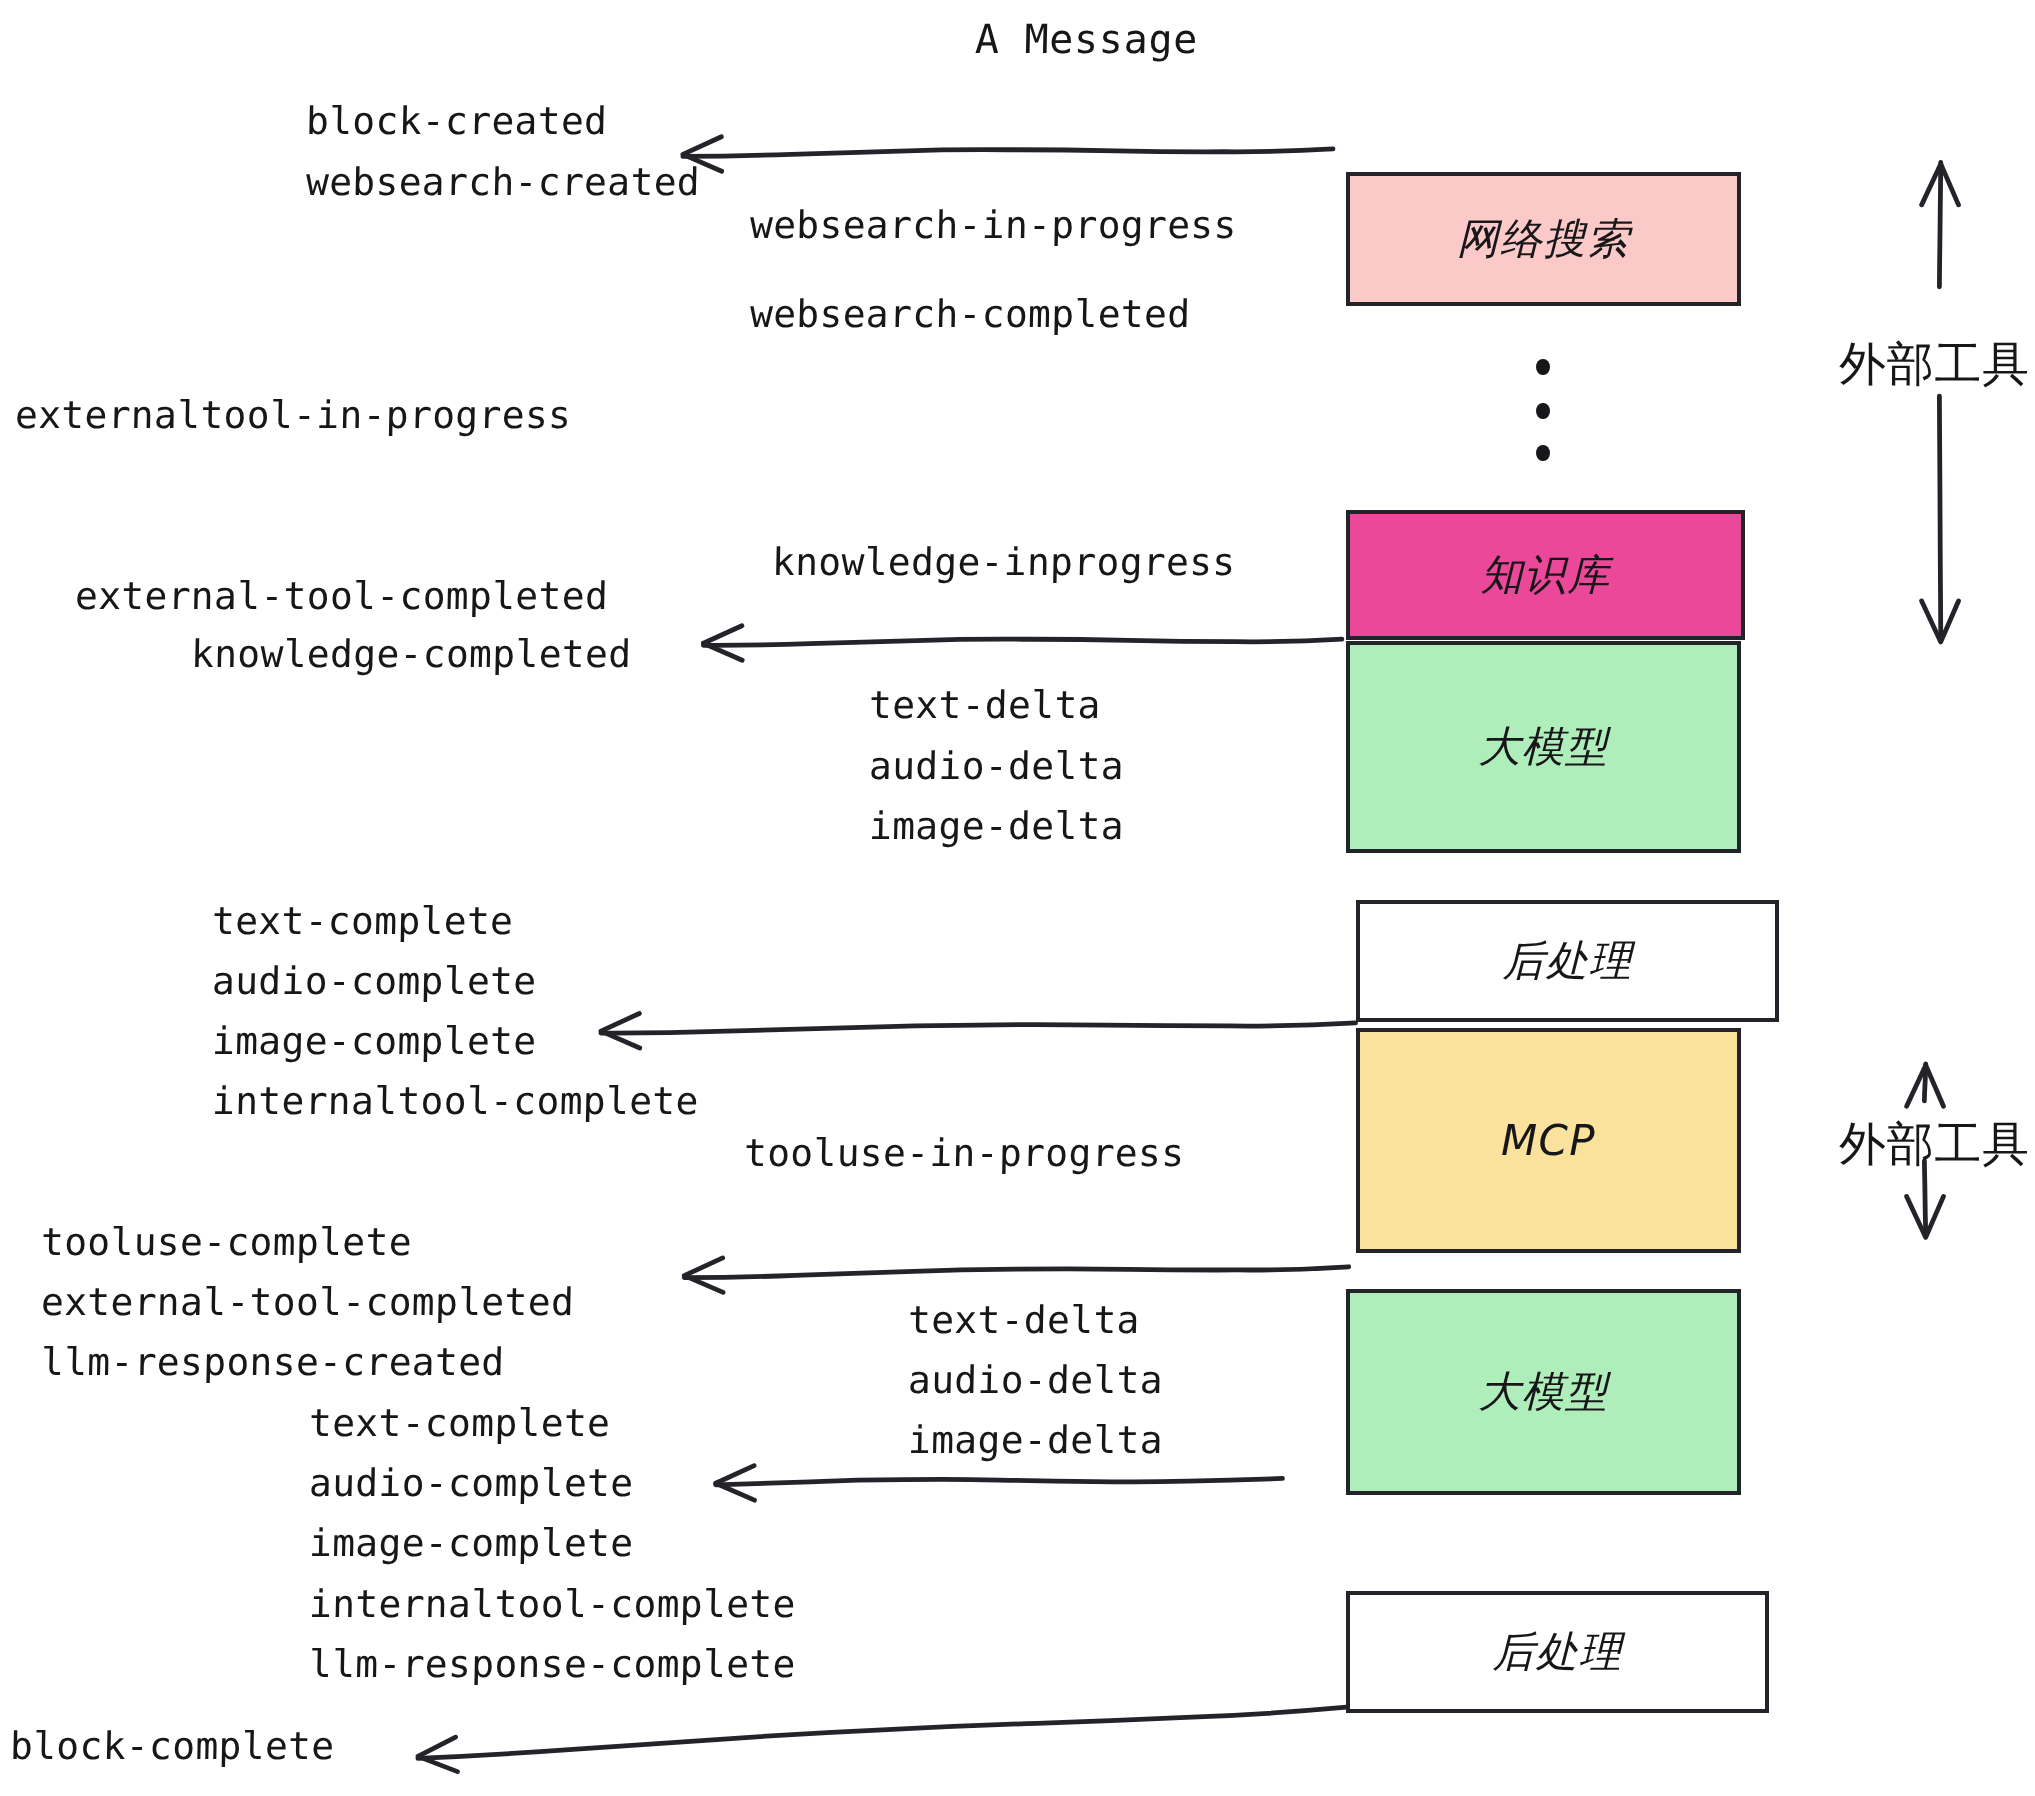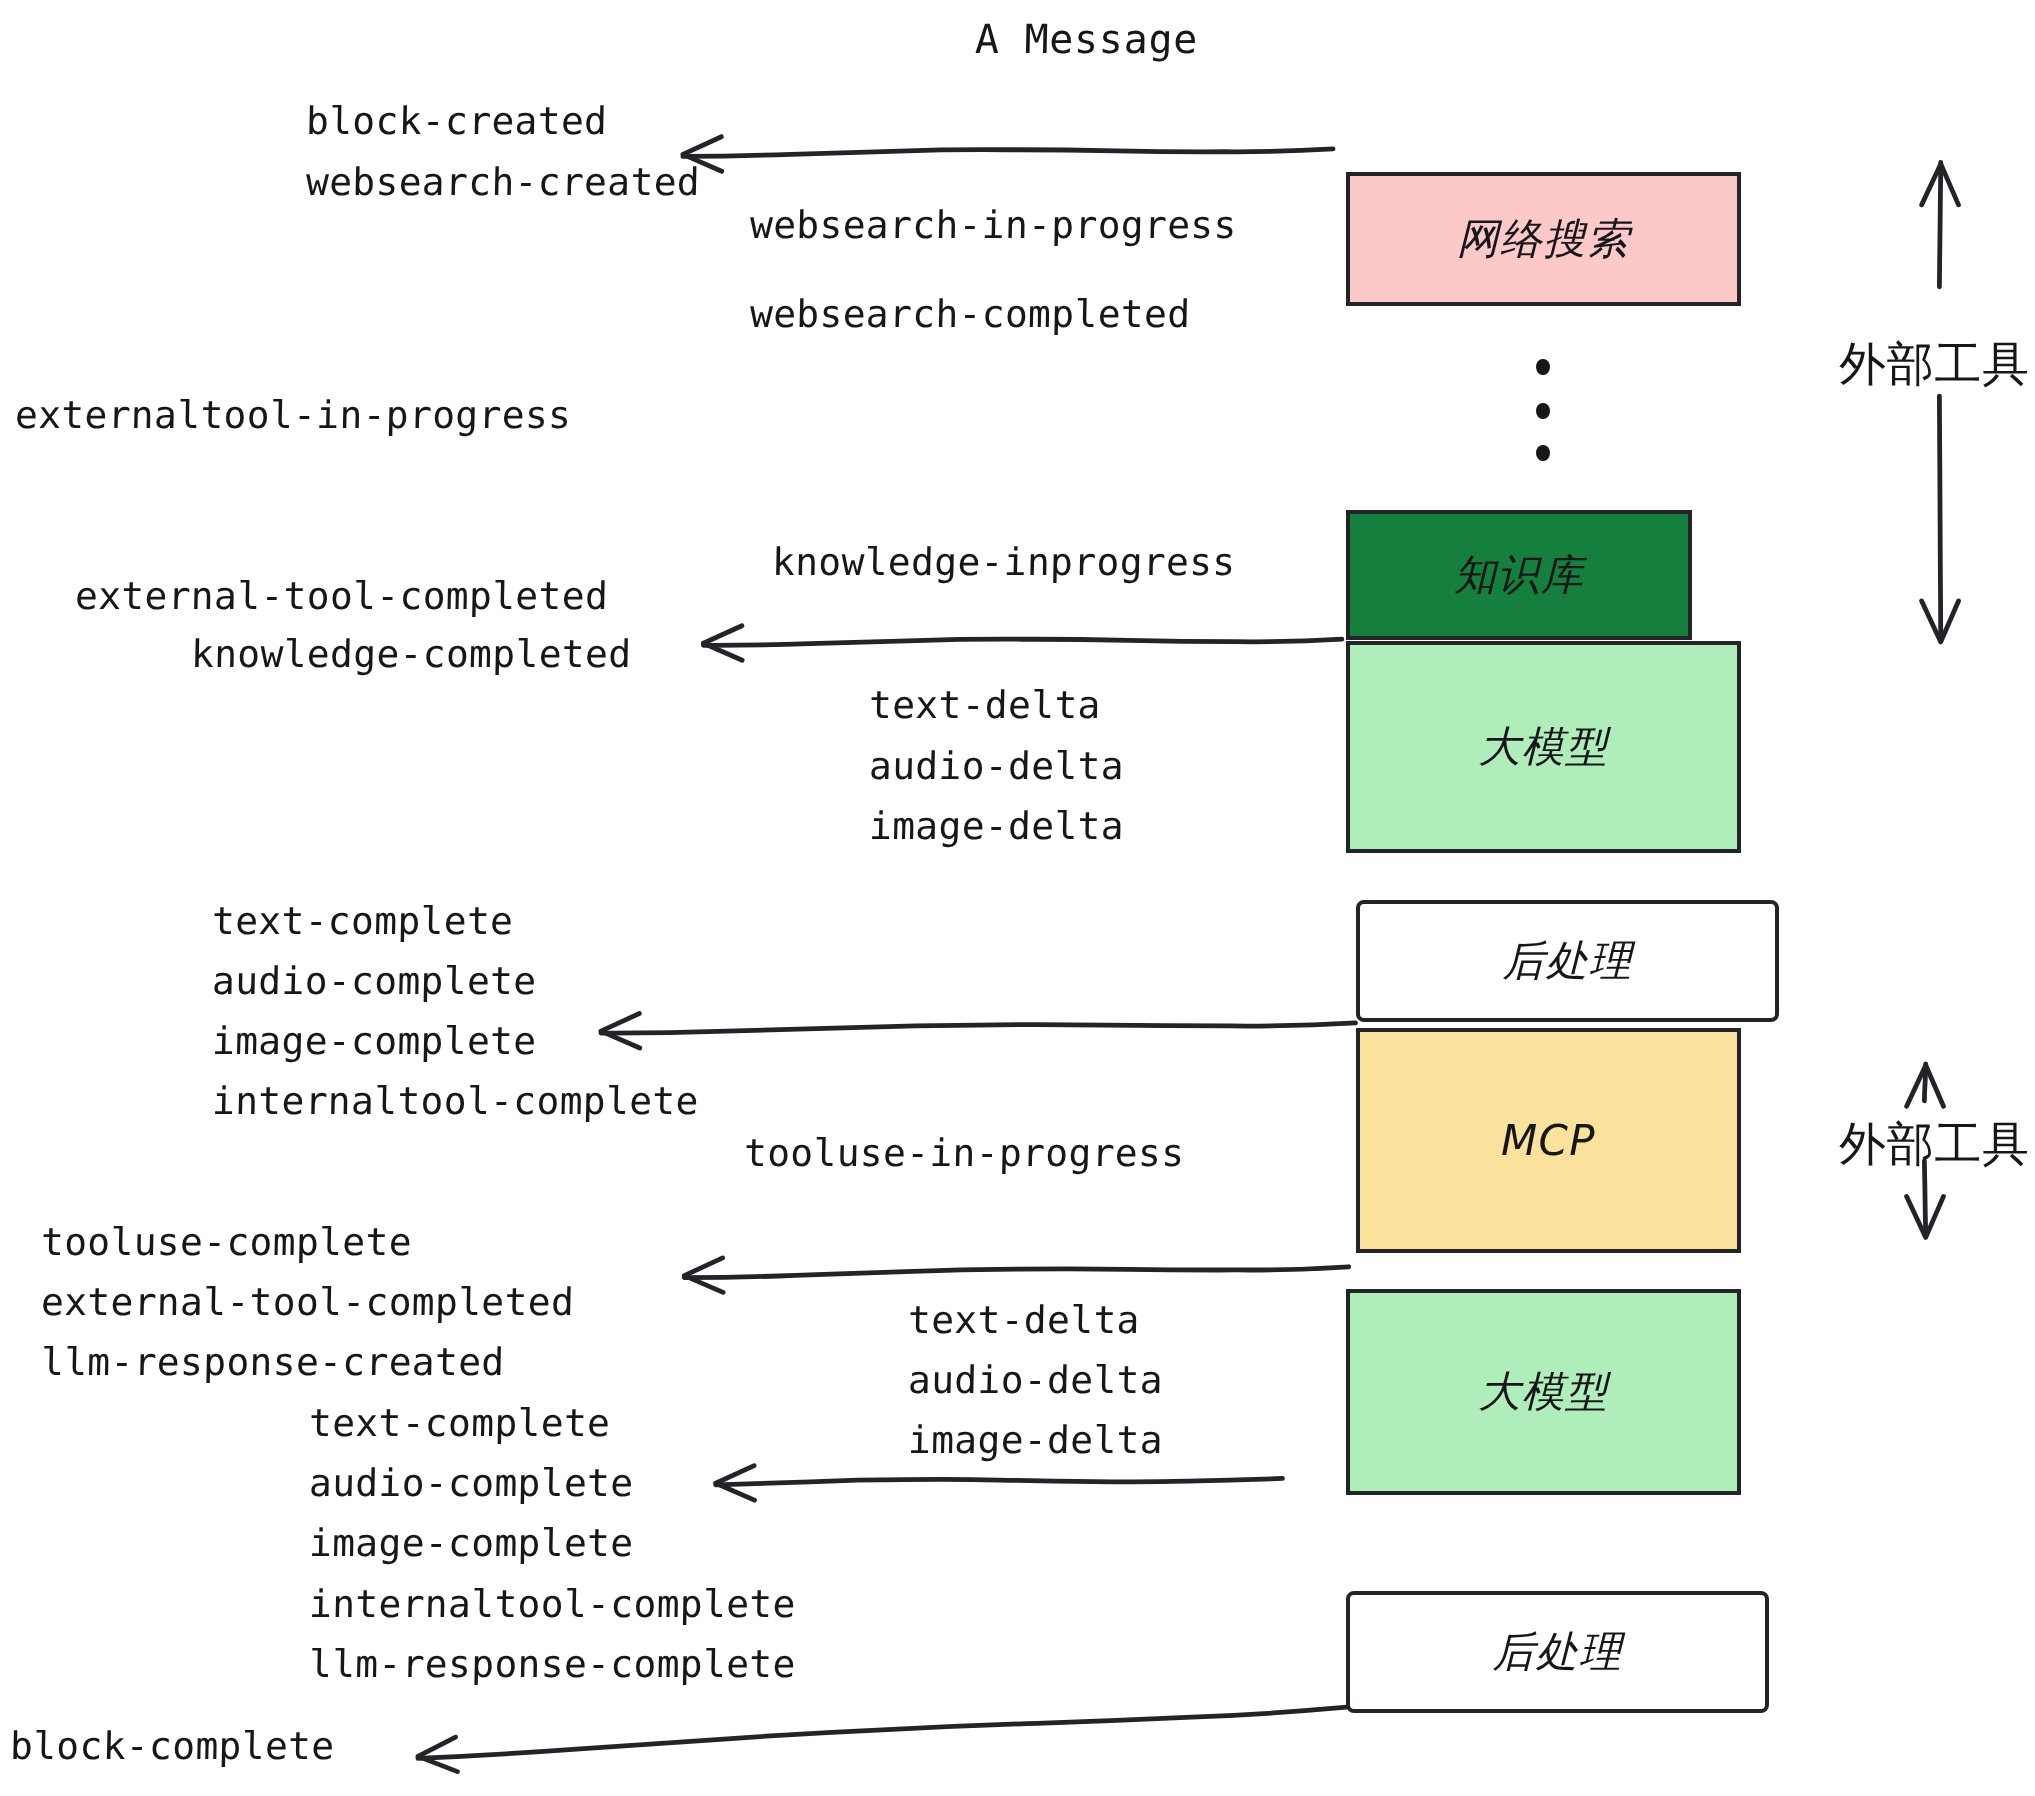--- a/index.html
+++ b/index.html
@@ -63,21 +63,21 @@
     background: #ffffff;
     font-style: italic;
   }
   .box .box-label {
     font-family: "DejaVu Sans", "Liberation Sans", sans-serif;
     font-size: 42px;
     color: #17171a;
     letter-spacing: 1.4px;
     line-height: 1;
   }
-  .box.thin { border-width: 4.1px; border-radius: 8px; }
+  .box.thin { border-width: 4.1px; }
 
   
   .side-label {
     position: absolute;
     white-space: pre;
     font-family: "DejaVu Sans", "Liberation Sans", sans-serif;
     font-size: 47px;
     color: #17171a;
     letter-spacing: 0.7px;
     line-height: 1;
@@ -135,21 +135,21 @@
         <path d="M 2792 1620 L 2820 1560 L 2846 1620" fill="none" stroke="#23232a" stroke-width="7" stroke-linecap="round" stroke-linejoin="round"></path>
         <path d="M 2818 1700 Q 2818.2 1707.6 2818.3 1716.4 Q 2818.5 1724.5 2818.7 1735.5 Q 2818.8 1745.9 2819.0 1756.9 Q 2819.2 1768.2 2819.3 1777.2 Q 2819.5 1786.9 2819.7 1794.2 Q 2819.8 1801.8 2820.0 1810.1" fill="none" stroke="#23232a" stroke-width="7" stroke-linecap="round"></path>
         <path d="M 2792 1752 L 2820 1812 L 2846 1752" fill="none" stroke="#23232a" stroke-width="7" stroke-linecap="round" stroke-linejoin="round"></path>
       </g>
     </svg>
 
   <div id="box-layer">
       <div class="box" style="left: 1346px; top: 172px; width: 395px; height: 134px; background: rgb(252, 201, 201); border-color: rgb(35, 35, 42);">
         <span class="box-label">网络搜索</span>
       </div>
-      <div class="box" style="left: 1346px; top: 510px; width: 346px; height: 130px; background: #15803d; border-color: rgb(35, 35, 42);">
+      <div class="box" style="left: 1346px; top: 510px; width: 399px; height: 130px; background: #ec4899; border-color: rgb(35, 35, 42);">
         <span class="box-label">知识库</span>
       </div>
       <div class="box" style="left: 1346px; top: 641px; width: 395px; height: 212px; background: rgb(175, 238, 186); border-color: rgb(35, 35, 42);">
         <span class="box-label">大模型</span>
       </div>
       <div class="box thin" style="left: 1356px; top: 900px; width: 423px; height: 122px; background: rgb(255, 255, 255); border-color: rgb(35, 35, 42);">
         <span class="box-label">后处理</span>
       </div>
       <div class="box" style="left: 1356px; top: 1028px; width: 385px; height: 225px; background: rgb(250, 226, 156); border-color: rgb(35, 35, 42);">
         <span class="box-label">MCP</span>

